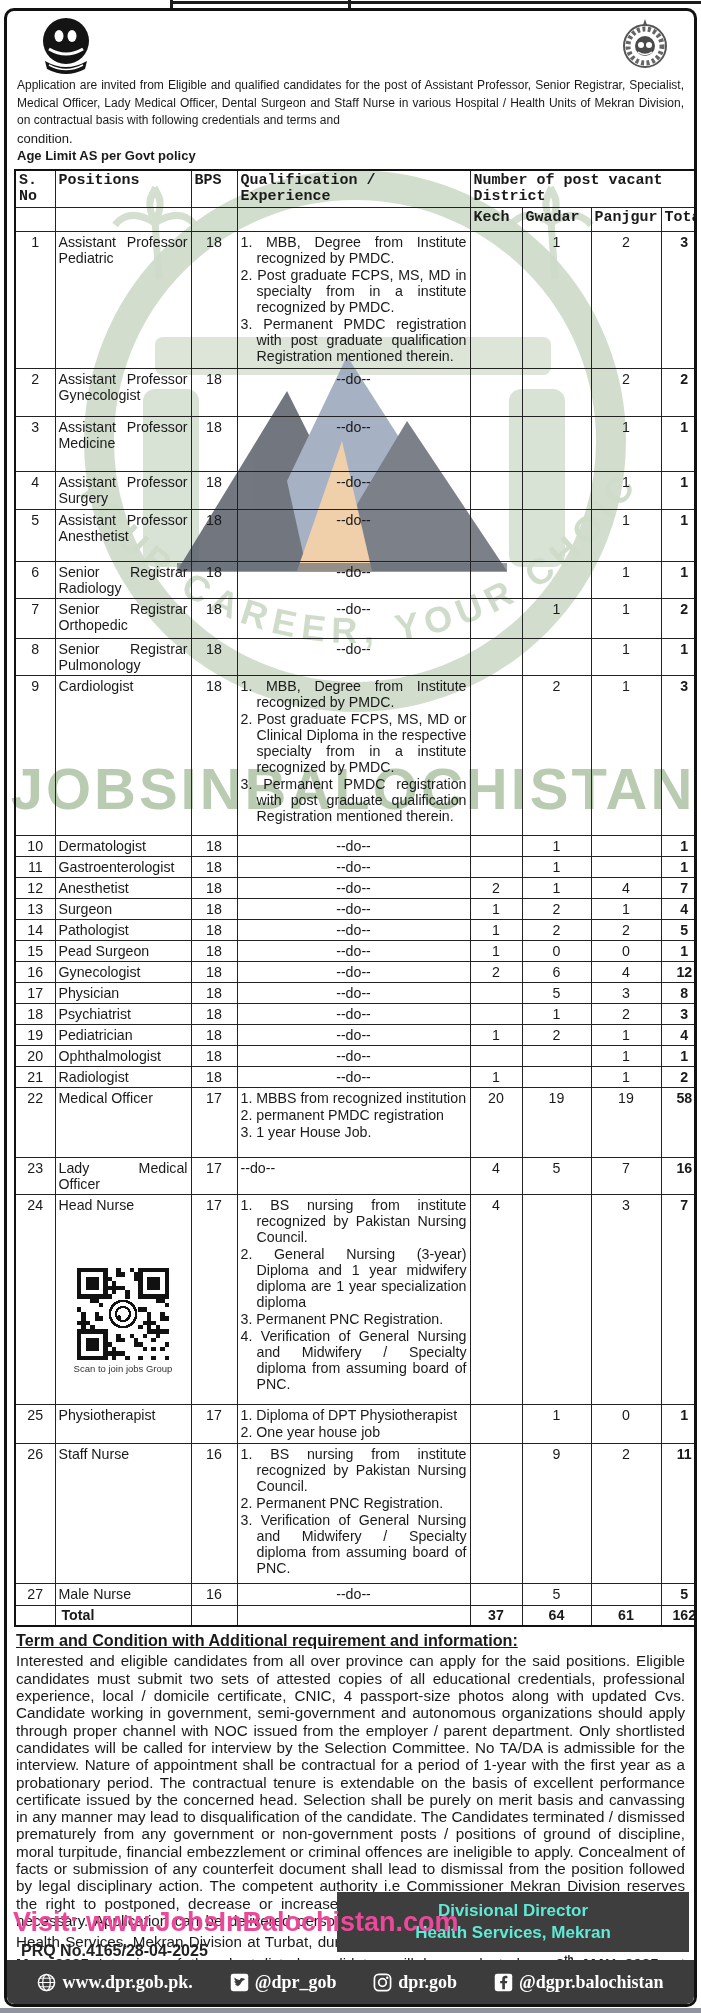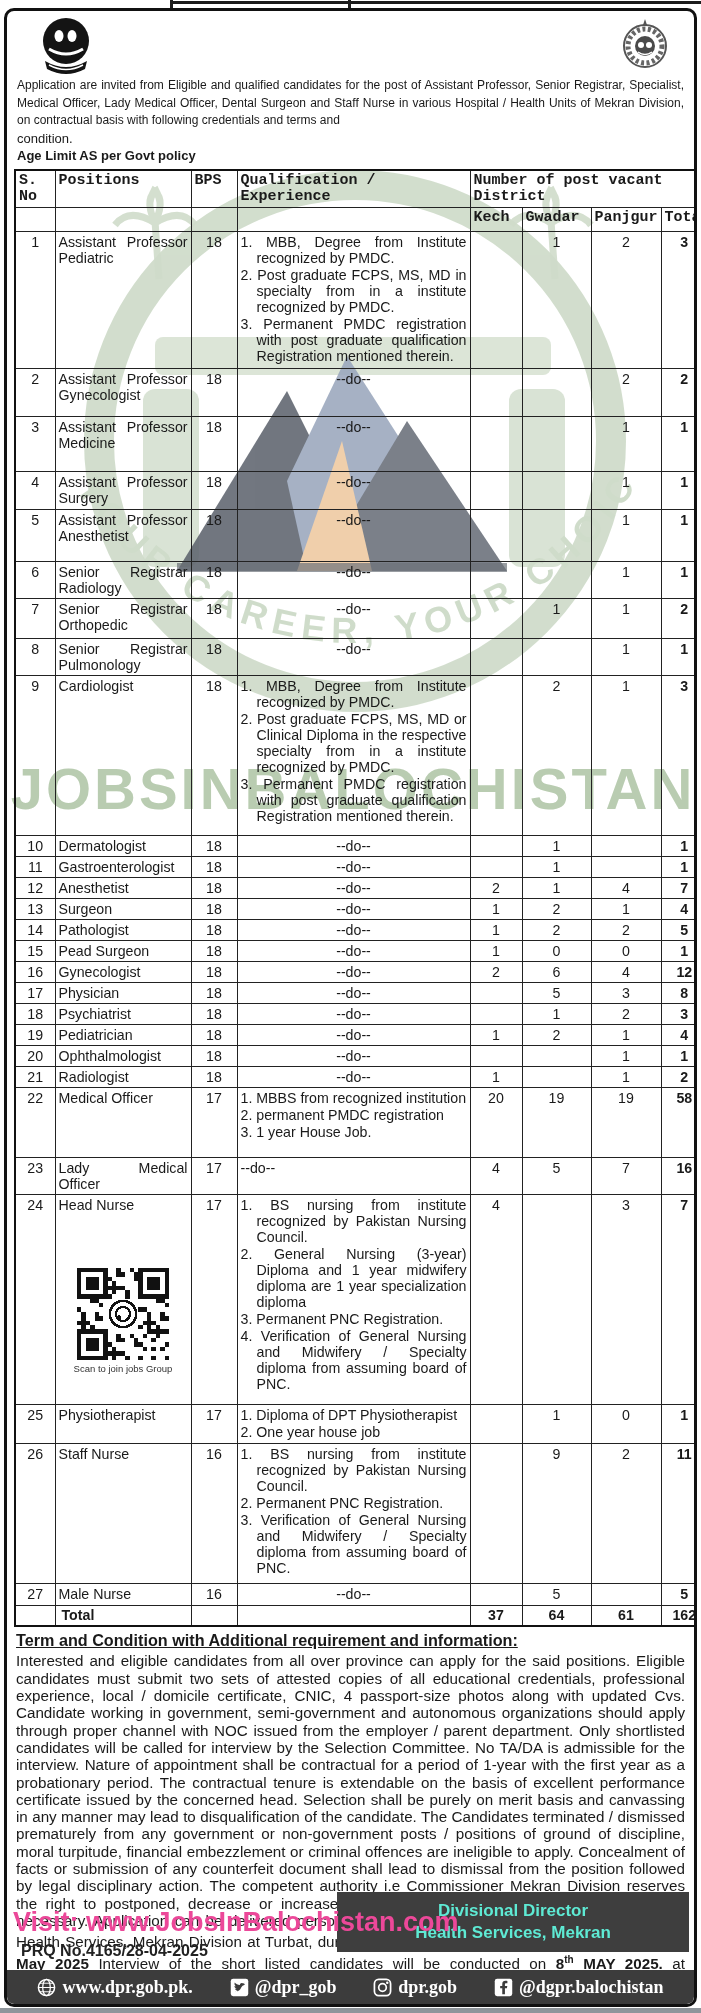--- a/index.html
+++ b/index.html
@@ -61,21 +61,21 @@
   sup { font-size:10px; }
 
   
   .visit { position:absolute; left:6px; bottom:66px; font-size:27px; font-weight:bold; color:#ec4899; z-index:3; }
   .prq { position:absolute; left:14px; bottom:44px; font-size:16px; font-weight:bold; color:#222; z-index:3; }
   .signer { position:absolute; right:5px; bottom:52px; width:352px; background:#3e3e3e; color:#5eead4;
             text-align:center; font-weight:bold; font-size:17px; line-height:22px; padding:8px 4px; z-index:2; }
   .wm-notice { position:absolute; left:0; right:0; bottom:38px; text-align:center; z-index:5;
                font-size:16.5px; font-weight:bold; color:rgba(255,255,255,.92);
                text-shadow:0 0 2px #444, 1px 1px 0 #666, -1px -1px 0 #666; }
-  .social-bar { position:absolute; left:0; right:0; bottom:0; height:34px; background:#3c3c3c;
+  .social-bar { position:absolute; left:0; right:0; bottom:0; height:44px; background:#3c3c3c;
                 display:flex; align-items:center; justify-content:space-around; padding:0 12px; z-index:4;
                 border-radius:0 0 7px 7px; }
   .social-item { display:flex; align-items:center; gap:6px; color:#fff; font-weight:bold;
                  font-size:18px; font-family:"Liberation Serif", serif; }
   .bottom-gray { position:absolute; left:0; bottom:0; width:701px; height:5px; background:#8f959b; }
 </style>
 </head>
 <body>
 
 <div class="page">

